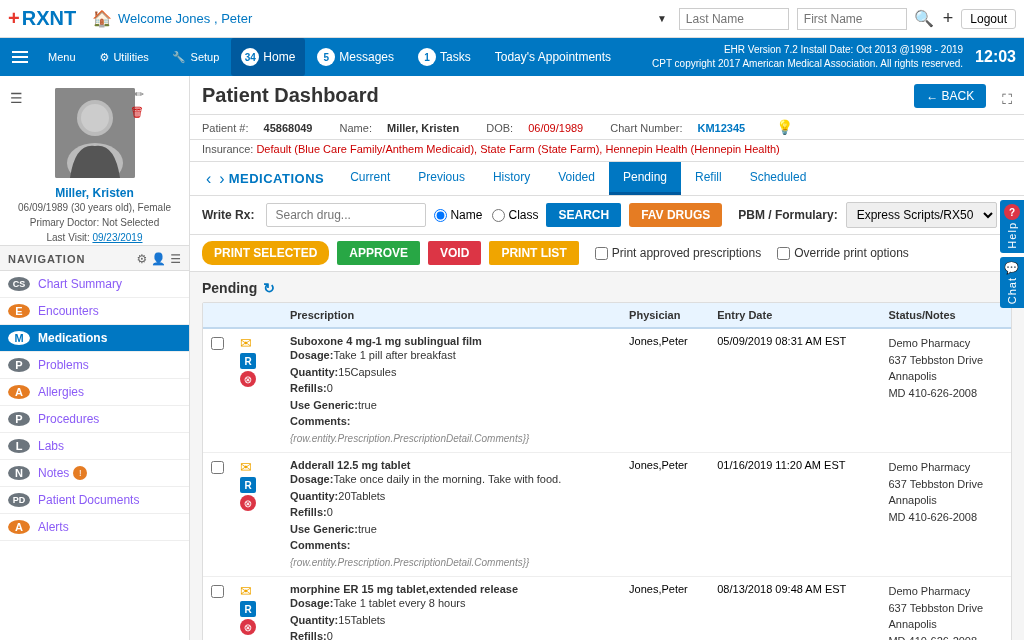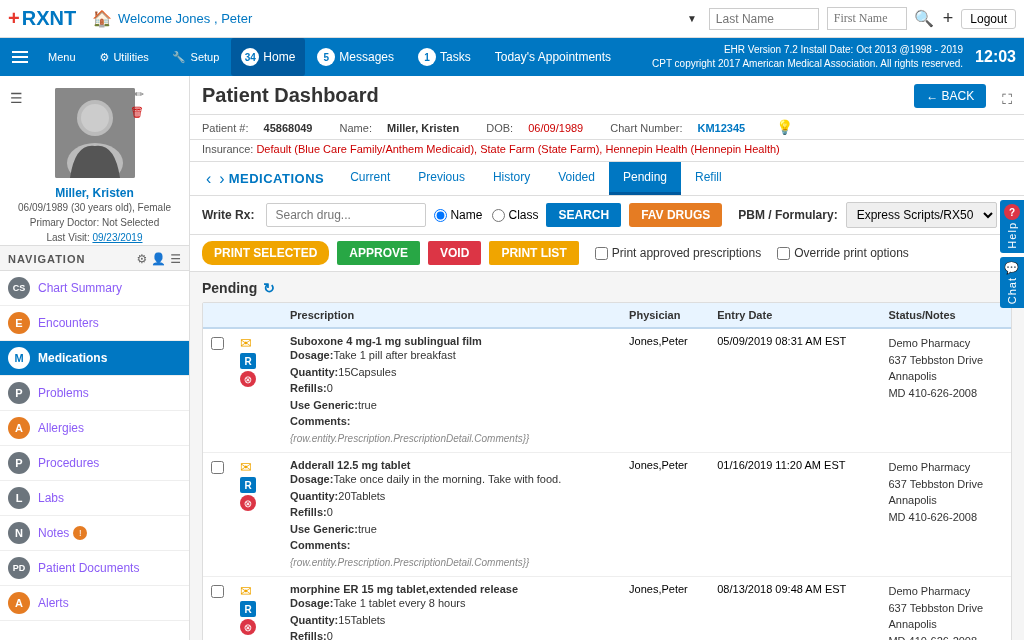--- a/index.html
+++ b/index.html
@@ -7,21 +7,21 @@
 
     
     .top-bar { background: #fff; display: flex; align-items: center; padding: 4px 8px; border-bottom: 1px solid #ddd; height: 38px; }
     .logo { display: flex; align-items: center; margin-right: 16px; }
     .logo-plus { color: #e8382e; font-size: 20px; font-weight: bold; margin-right: 2px; }
     .logo-text { color: #0077c2; font-size: 20px; font-weight: bold; }
     .welcome-text { color: #0077c2; font-size: 13px; margin-right: auto; }
     .home-icon { margin-right: 6px; color: #555; font-size: 16px; }
     .top-right { display: flex; align-items: center; gap: 8px; }
     .search-input { border: 1px solid #ccc; padding: 3px 6px; font-size: 12px; width: 110px; }
-    .search-input.first-name { width: 80px; font-family: Liberation Serif, serif; }
+    .search-input.first-name { width: 110px; }
     .search-btn { background: none; border: none; cursor: pointer; font-size: 16px; color: #333; }
     .add-btn { background: none; border: none; cursor: pointer; font-size: 18px; color: #333; }
     .logout-btn { background: none; border: 1px solid #ccc; padding: 2px 8px; cursor: pointer; font-size: 12px; border-radius: 3px; }
     .dropdown-arrow { font-size: 10px; color: #333; margin-right: 4px; }
 
     
     .nav-bar { background: #0077c2; display: flex; align-items: center; padding: 0 8px; height: 38px; }
     .nav-menu-btn { background: none; border: none; color: #fff; cursor: pointer; display: flex; flex-direction: column; gap: 3px; margin-right: 4px; padding: 4px; }
     .nav-menu-btn span { display: block; width: 16px; height: 2px; background: #fff; }
     .nav-item { color: #fff; font-size: 12px; padding: 0 12px; cursor: pointer; display: flex; align-items: center; gap: 4px; height: 38px; }
@@ -44,21 +44,21 @@
     .patient-info { font-size: 10px; color: #555; text-align: center; line-height: 1.5; padding: 0 4px; }
     .last-visit { color: #0077c2; text-decoration: underline; cursor: pointer; }
     .nav-section-header { display: flex; align-items: center; justify-content: space-between; padding: 6px 8px 4px; background: #f5f5f5; border-top: 1px solid #ddd; border-bottom: 1px solid #ddd; }
     .nav-section-label { font-size: 11px; font-weight: bold; color: #555; letter-spacing: 1px; }
     .nav-section-icons { display: flex; gap: 4px; }
     .nav-section-icon { font-size: 12px; color: #666; cursor: pointer; }
     .nav-item-row { display: flex; align-items: center; padding: 6px 8px; cursor: pointer; border-bottom: 1px solid #eee; }
     .nav-item-row.active { background: #0077c2; }
     .nav-item-row.active .nav-item-label { color: #fff; font-weight: bold; }
     .nav-item-row.active .nav-circle { background: #fff; color: #0077c2; }
-    .nav-circle { width: 22px; height: 22px; border-radius: 50%; display: flex; align-items: center; justify-content: center; font-size: 11px; font-weight: bold; margin-right: 8px; flex-shrink: 0; }
+    .nav-circle { width: 22px; height: 14px; border-radius: 50%; display: flex; align-items: center; justify-content: center; font-size: 11px; font-weight: bold; margin-right: 8px; flex-shrink: 0; }
     .nav-circle.cs { background: #6c757d; color: #fff; font-size: 9px; }
     .nav-circle.e { background: #e57c23; color: #fff; }
     .nav-circle.m { background: #0077c2; color: #fff; }
     .nav-circle.p { background: #6c757d; color: #fff; }
     .nav-circle.a { background: #e57c23; color: #fff; }
     .nav-circle.l { background: #6c757d; color: #fff; }
     .nav-circle.n { background: #6c757d; color: #fff; }
     .nav-circle.pd { background: #6c757d; color: #fff; font-size: 9px; }
     .nav-item-label { font-size: 12px; color: #8b5cf6; }
     .nav-note-badge { background: #e57c23; color: #fff; border-radius: 50%; width: 14px; height: 14px; display: inline-flex; align-items: center; justify-content: center; font-size: 9px; margin-left: 4px; }
@@ -293,20 +293,21 @@
       <button class="med-nav-arrow">‹</button>
       <button class="med-nav-arrow">›</button>
       <span class="med-title">MEDICATIONS</span>
       <div class="med-tabs">
         <div class="med-tab">Current</div>
         <div class="med-tab">Previous</div>
         <div class="med-tab">History</div>
         <div class="med-tab">Voided</div>
         <div class="med-tab active">Pending</div>
         <div class="med-tab">Refill</div>
+        <div class="med-tab">Scheduled</div>
       </div>
     </div>
 
     <div class="search-bar">
       <span class="write-rx-label">Write Rx:</span>
       <input type="text" class="drug-search-input" placeholder="Search drug..." style="">
       <div class="radio-group">
         <label class="radio-option">
           <input type="radio" name="searchType" checked="" style="">
           <span>Name</span>

